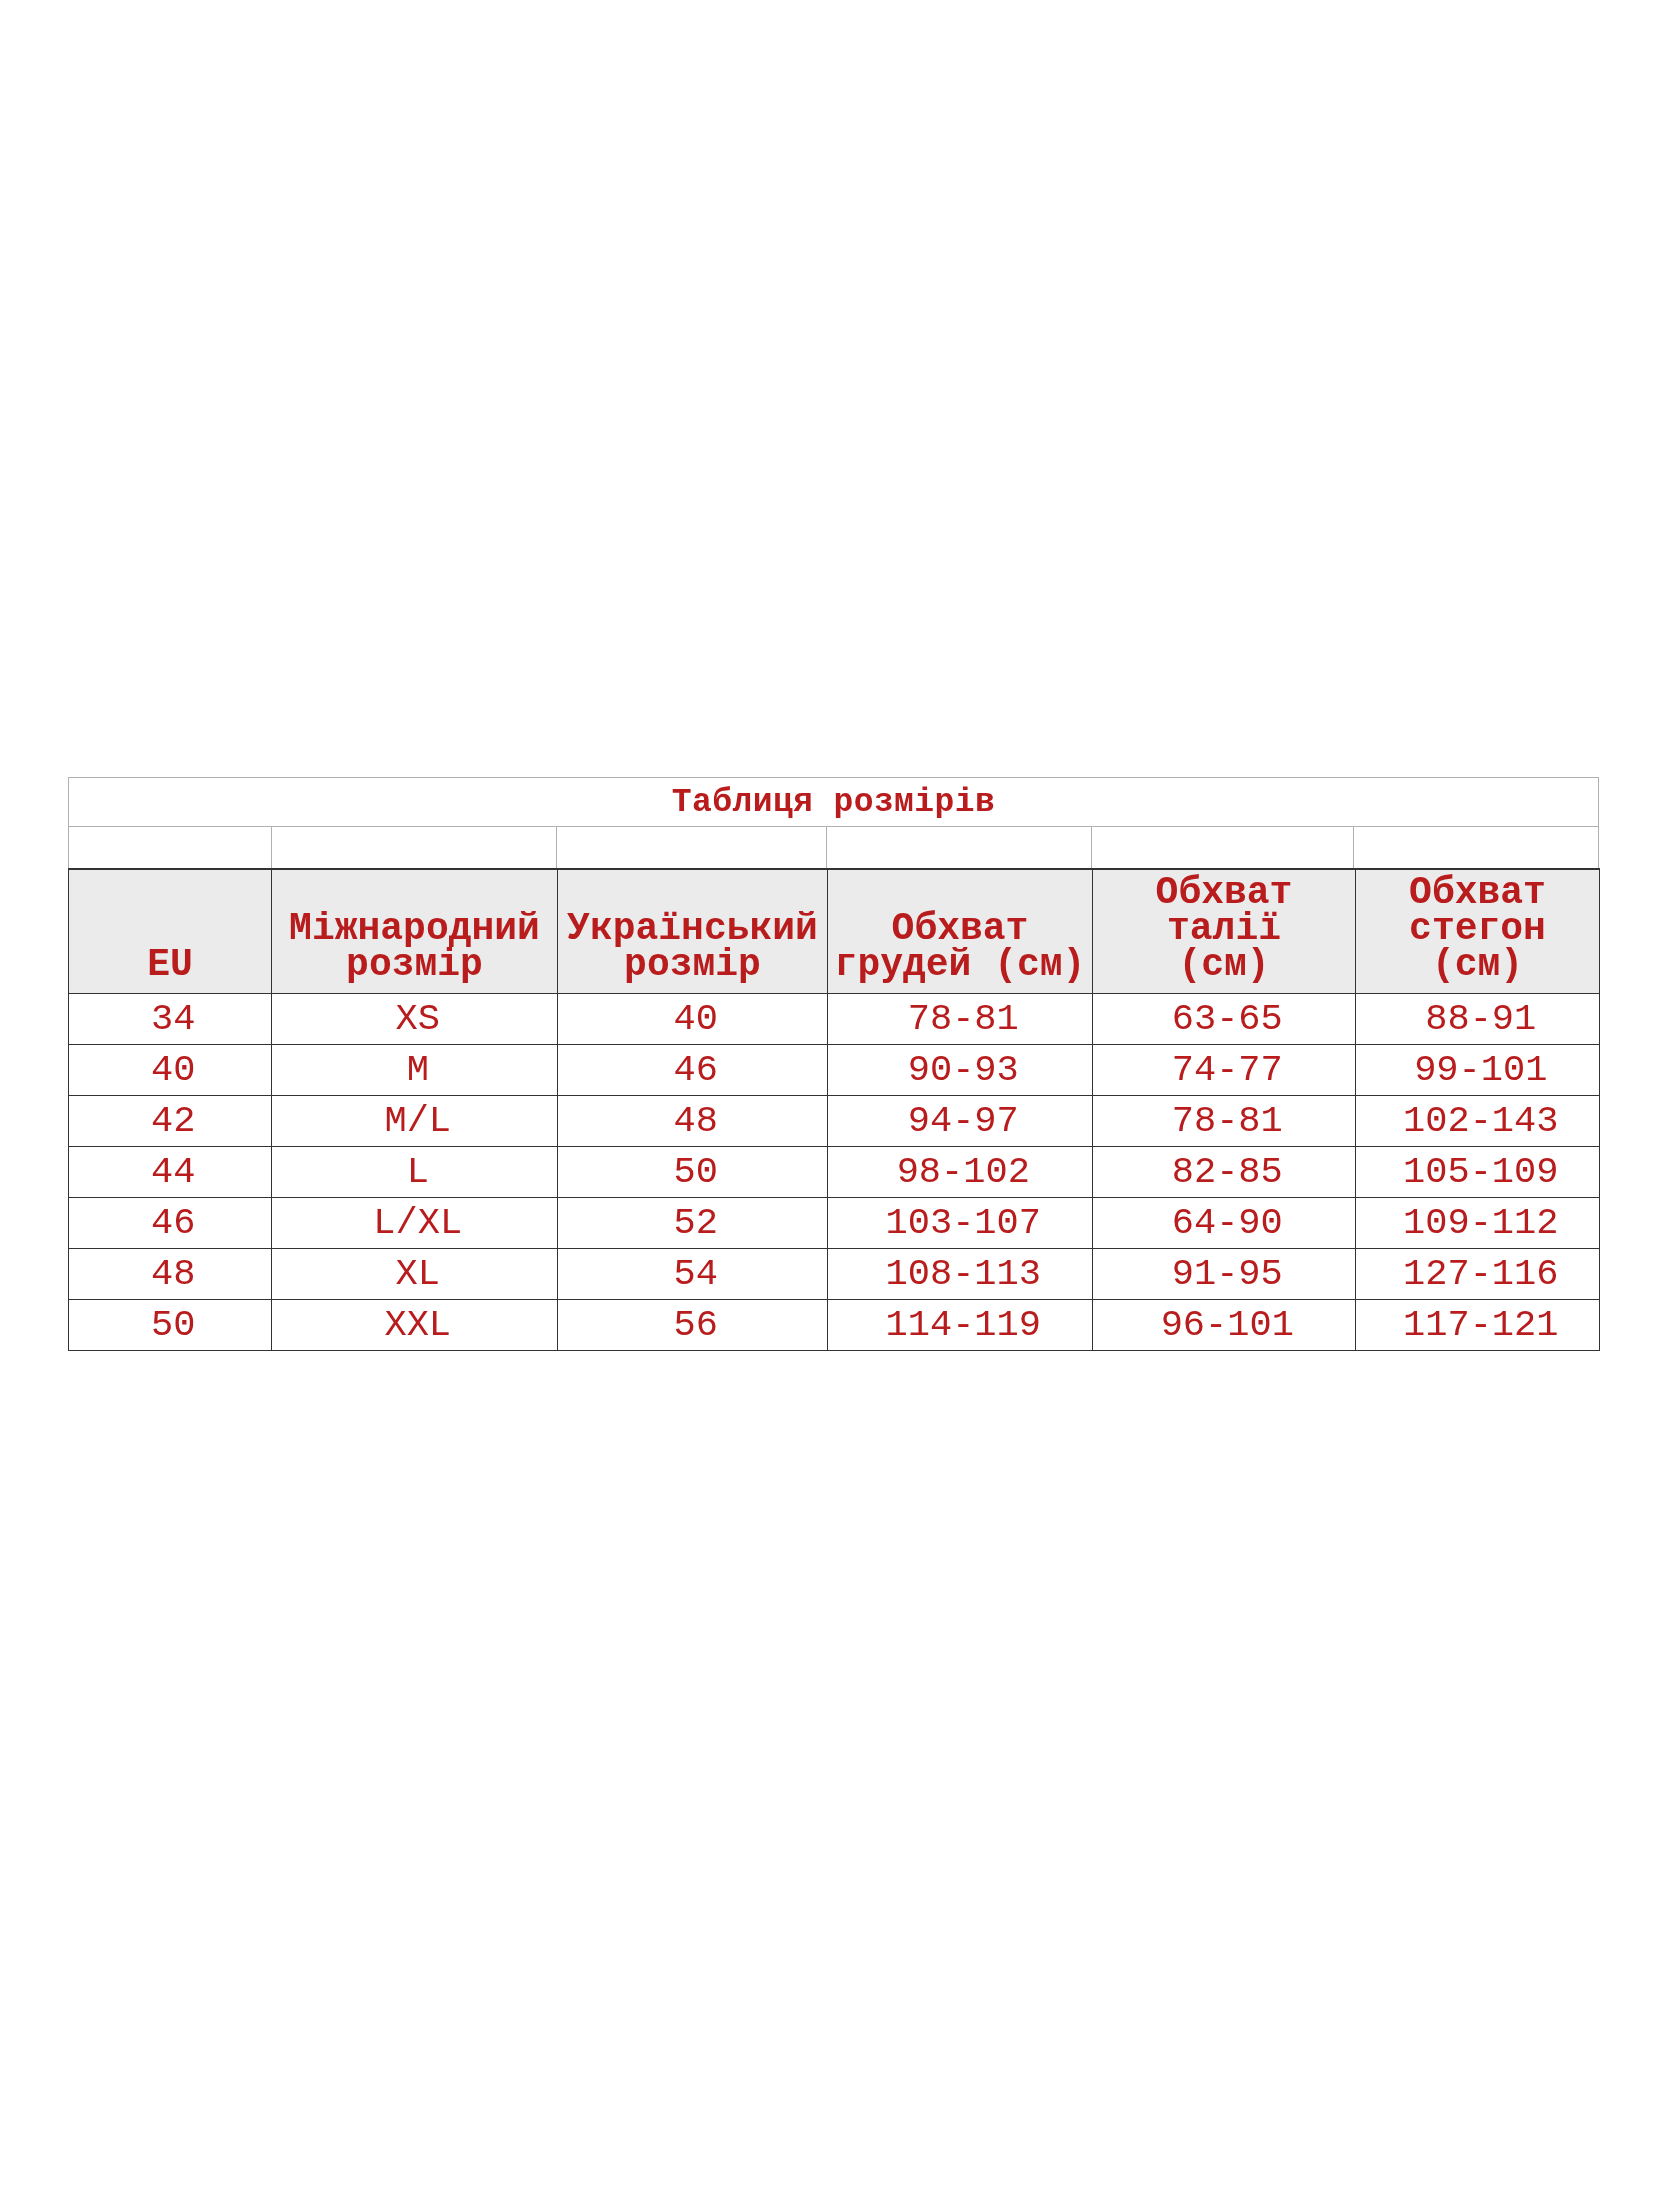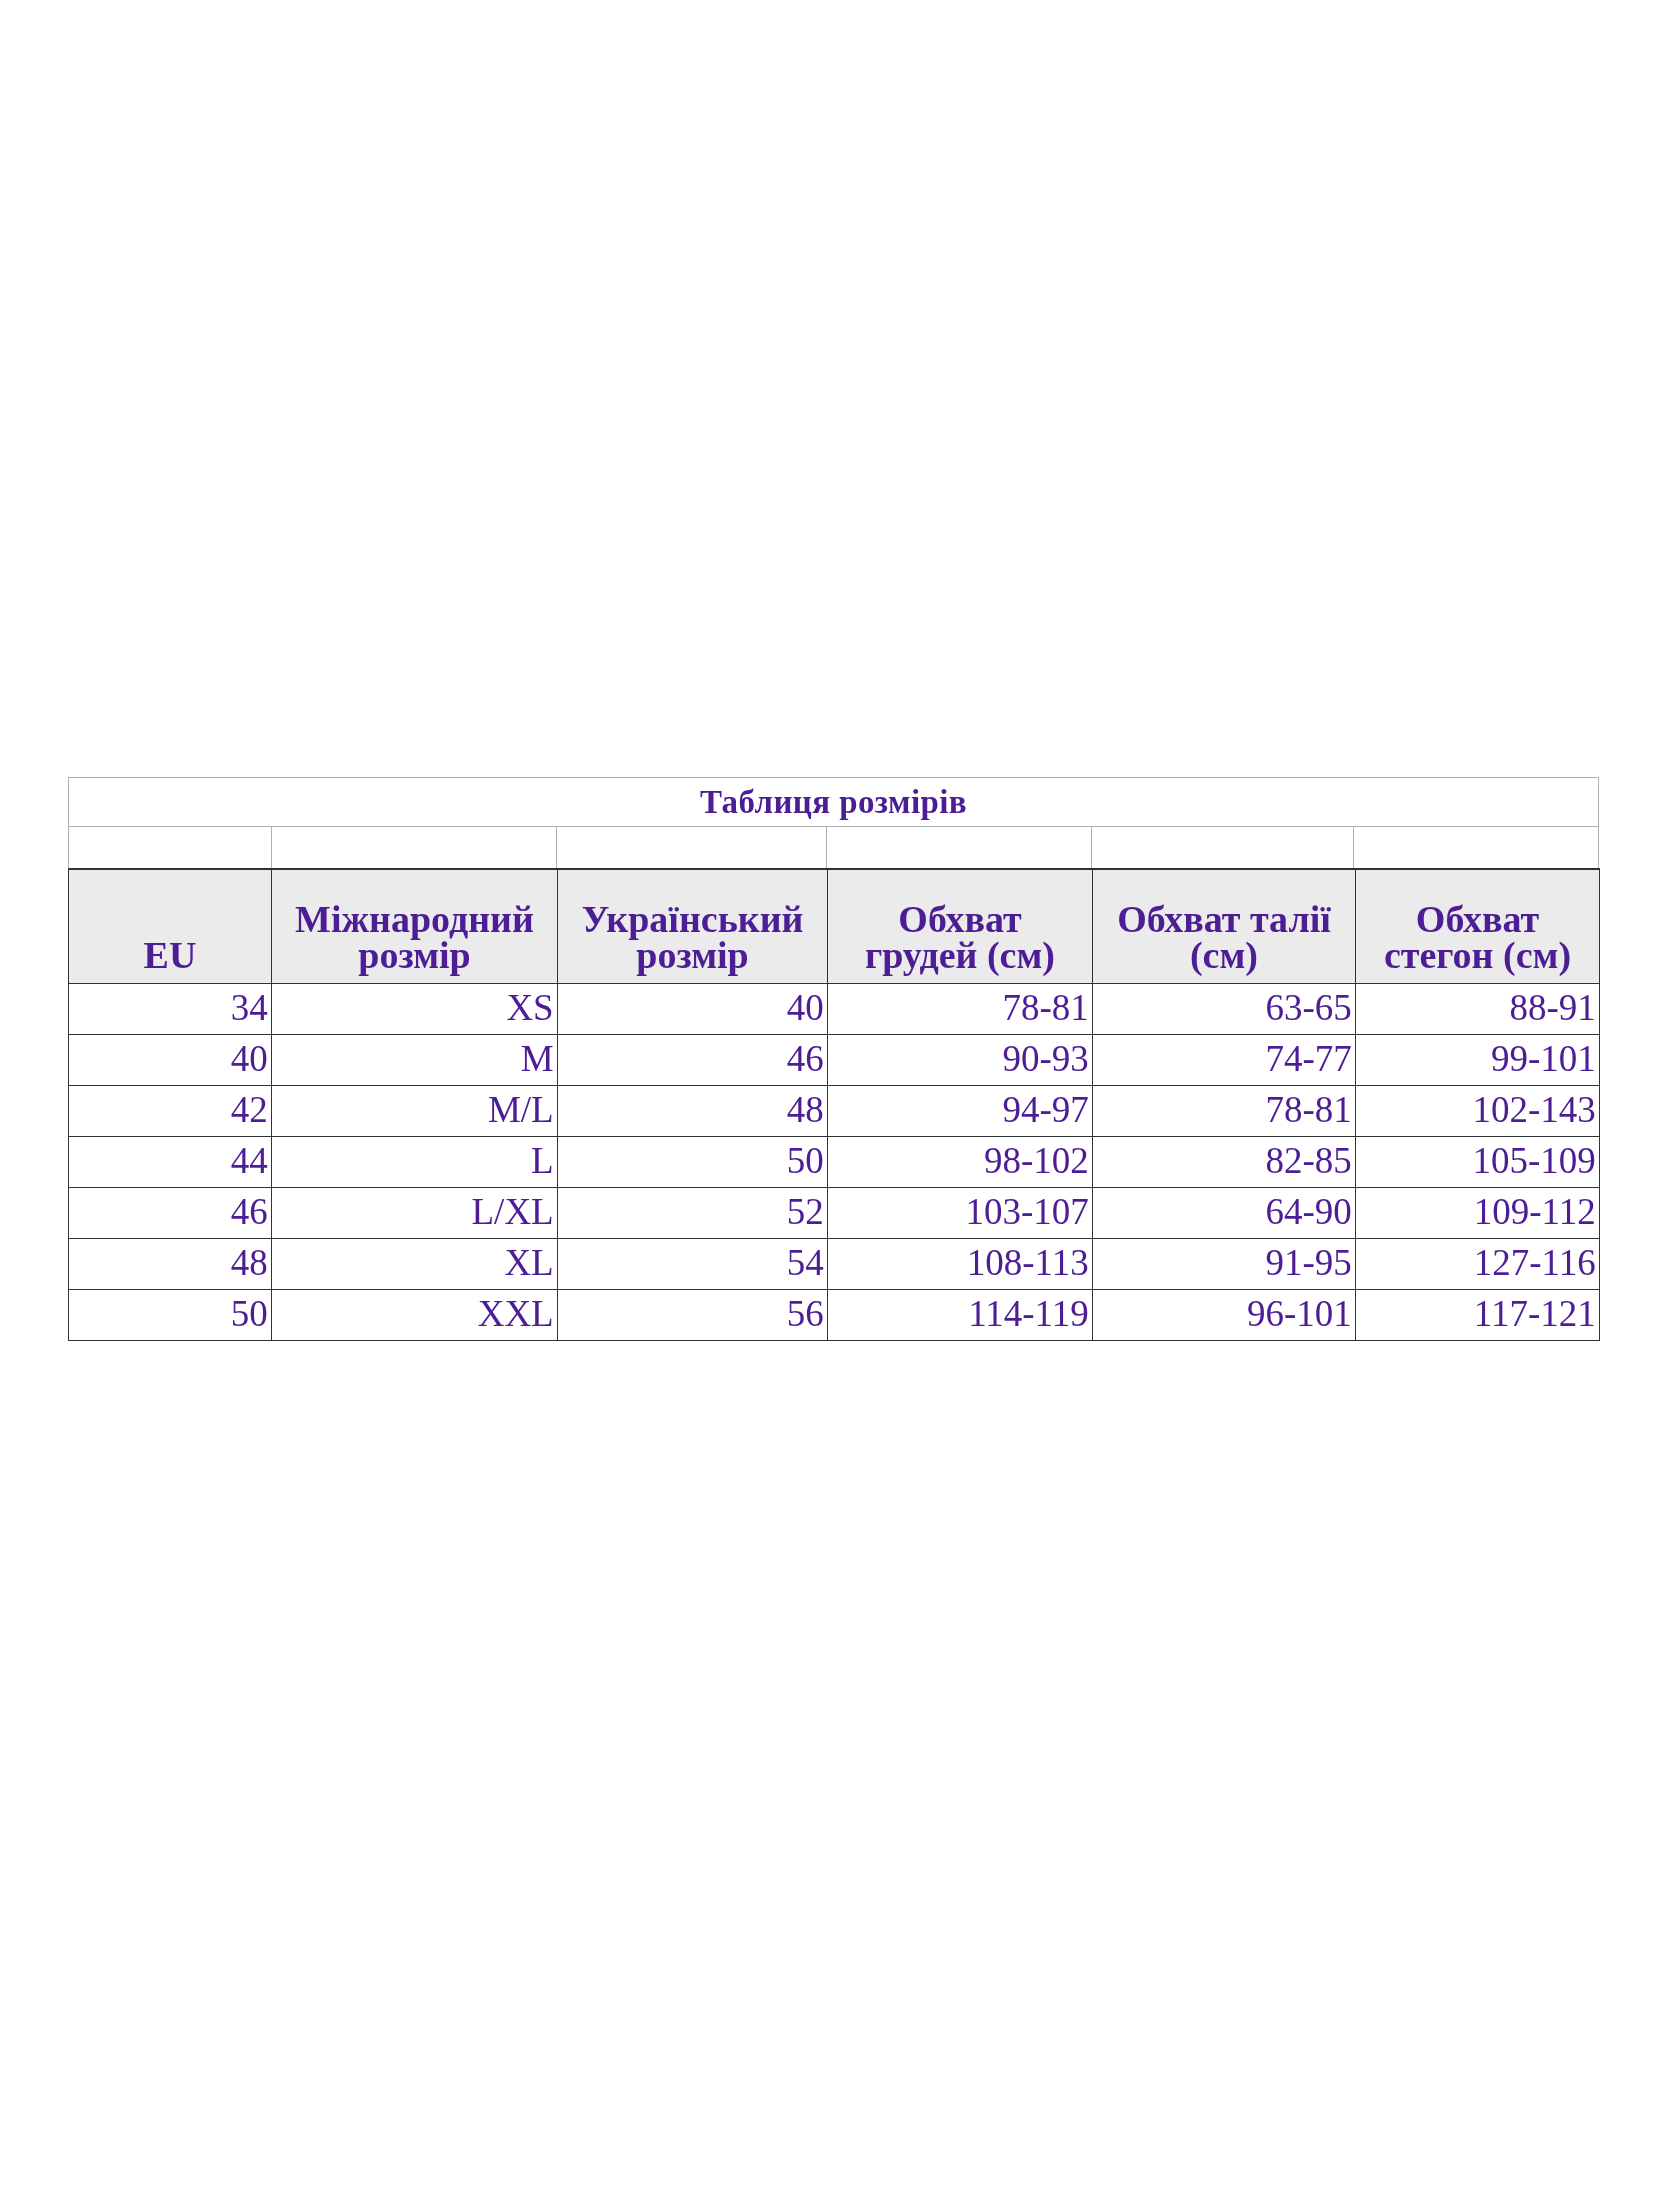--- a/index.html
+++ b/index.html
@@ -1,22 +1,22 @@
 <!DOCTYPE html>
 <html style="font-size:13px"><head>
 <meta charset="utf-8">
 <style>
   html, body { margin: 0; padding: 0; }
   .page {
     position: relative;
     width: 1654px;
     height: 2205px;
     background: #ffffff;
-    font-family: Liberation Serif, serif;
-    color: #4c1d95;
+    font-family: Liberation Mono, monospace;
+    color: #b91c1c;
     overflow: hidden;
   }
   .size-chart {
     position: absolute;
     left: 68px;
     top: 777px;
     width: 1531px;
   }
   
   .title-row {
@@ -69,21 +69,21 @@
     vertical-align: bottom;
     padding: 4.9px 3.3px 9.8px 3.3px;
     white-space: pre-line;
   }
   table.size-table td {
     box-sizing: border-box;
     border: 1.6px solid #333333;
     height: 51px;
     font-size: 37px;
     font-weight: normal;
-    text-align: right;
+    text-align: center;
     vertical-align: bottom;
     padding: 0 3.3px 4.1px 9.8px;
     white-space: nowrap;
     overflow: hidden;
   }
 </style>
 </head>
 <body>
 
 <div class="page">

